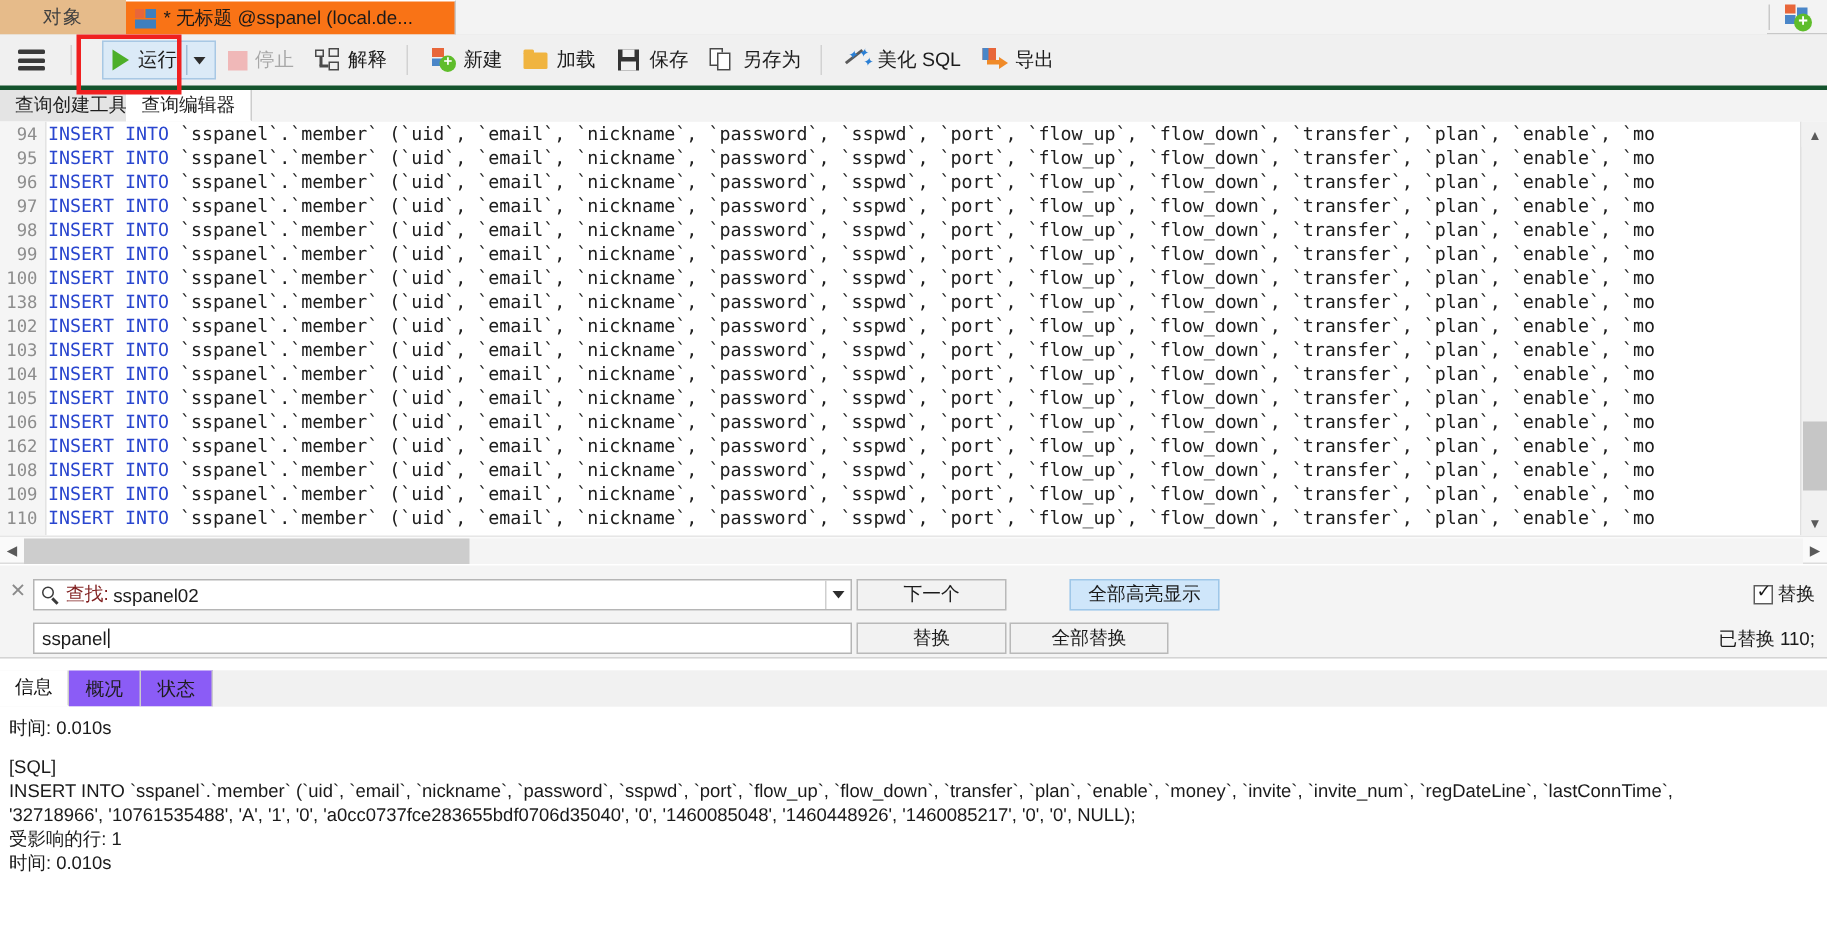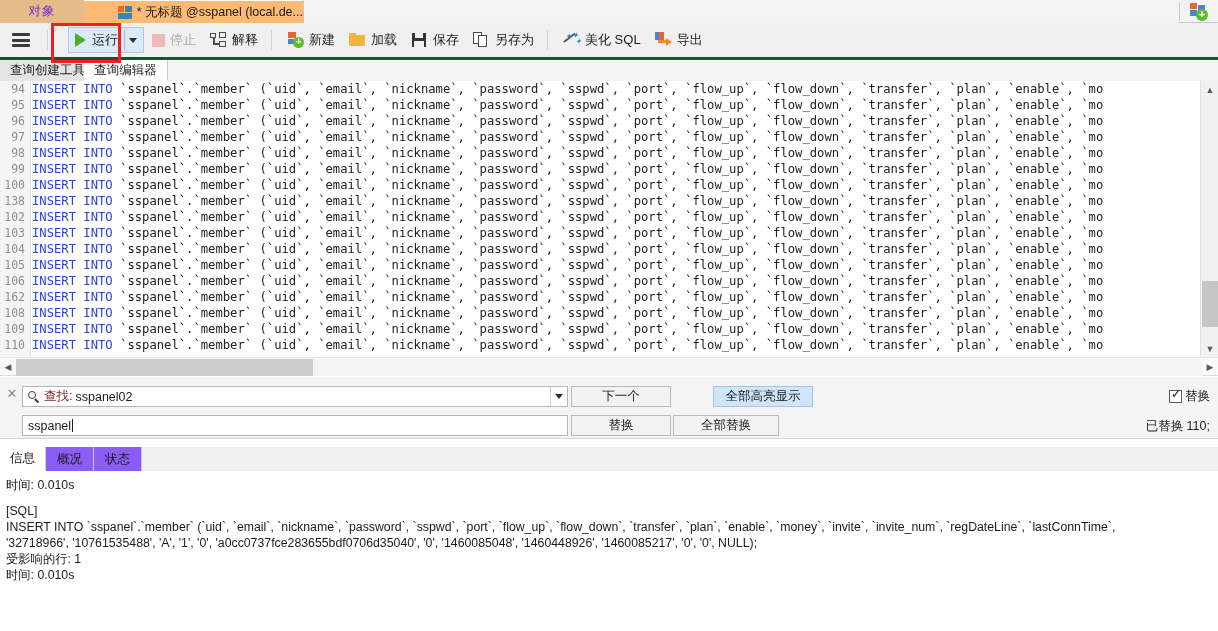--- a/index.html
+++ b/index.html
@@ -16,36 +16,35 @@
 
   
   .tabstrip {
     position: absolute; left: 0; top: 0; width: 1218px; height: 23px;
     background: #f3f3f3;
     border-bottom: 1px solid #c8c8c8;
   }
   .tab-object {
     position: absolute; left: 0; top: 0; width: 84px; height: 23px;
     background: #e6bb8a;
-    color: #6d28d9;
+    color: #404040;
     font-size: 12.5px;
     display: flex; align-items: center; justify-content: center;
     letter-spacing: 1px;
   }
   .tab-doc {
     position: absolute; left: 84px; top: 0; height: 23px; width: 220px;
-    background: #fdba74;
+    background: #f97316;
     border-right: 1px solid #c8c8c8;
     border-top: 1px solid #ffffff;
     display: flex; align-items: center;
     padding-left: 6px;
     font-size: 12.5px;
     color: #1a1a1a;
     white-space: nowrap;
-    justify-content: flex-end;
   }
   .tab-doc-icon {
     width: 15px; height: 13px; margin-right: 4px; position: relative; flex: none;
   }
   .tab-doc-icon i {
     position: absolute; display: block;
   }
   .tab-doc-icon .a { left:0; top:0; width:6px; height:6px; background:#e8663a; }
   .tab-doc-icon .b { left:7px; top:0; width:7px; height:6px; background:#3f7fbf; }
   .tab-doc-icon .c { left:0; top:7px; width:14px; height:6px; background:#3f7fbf; }

